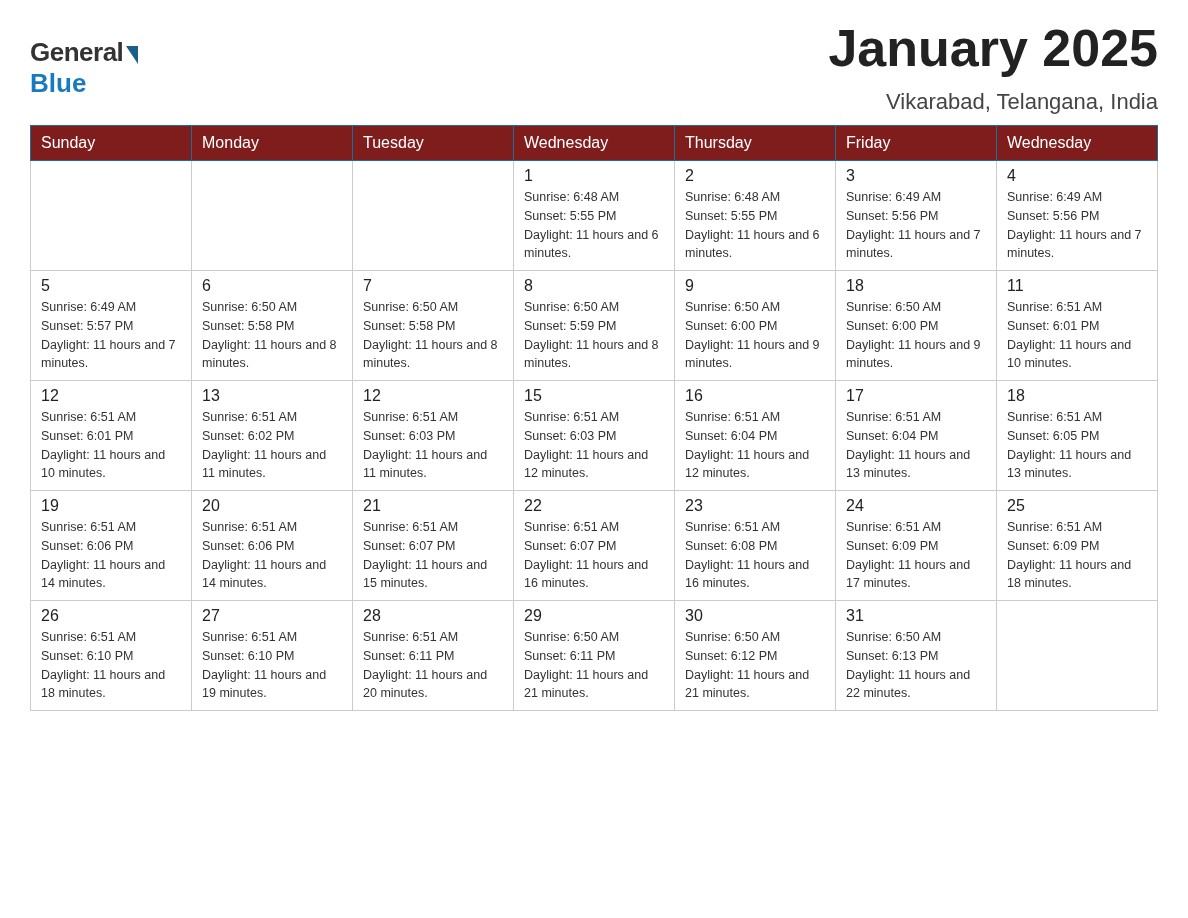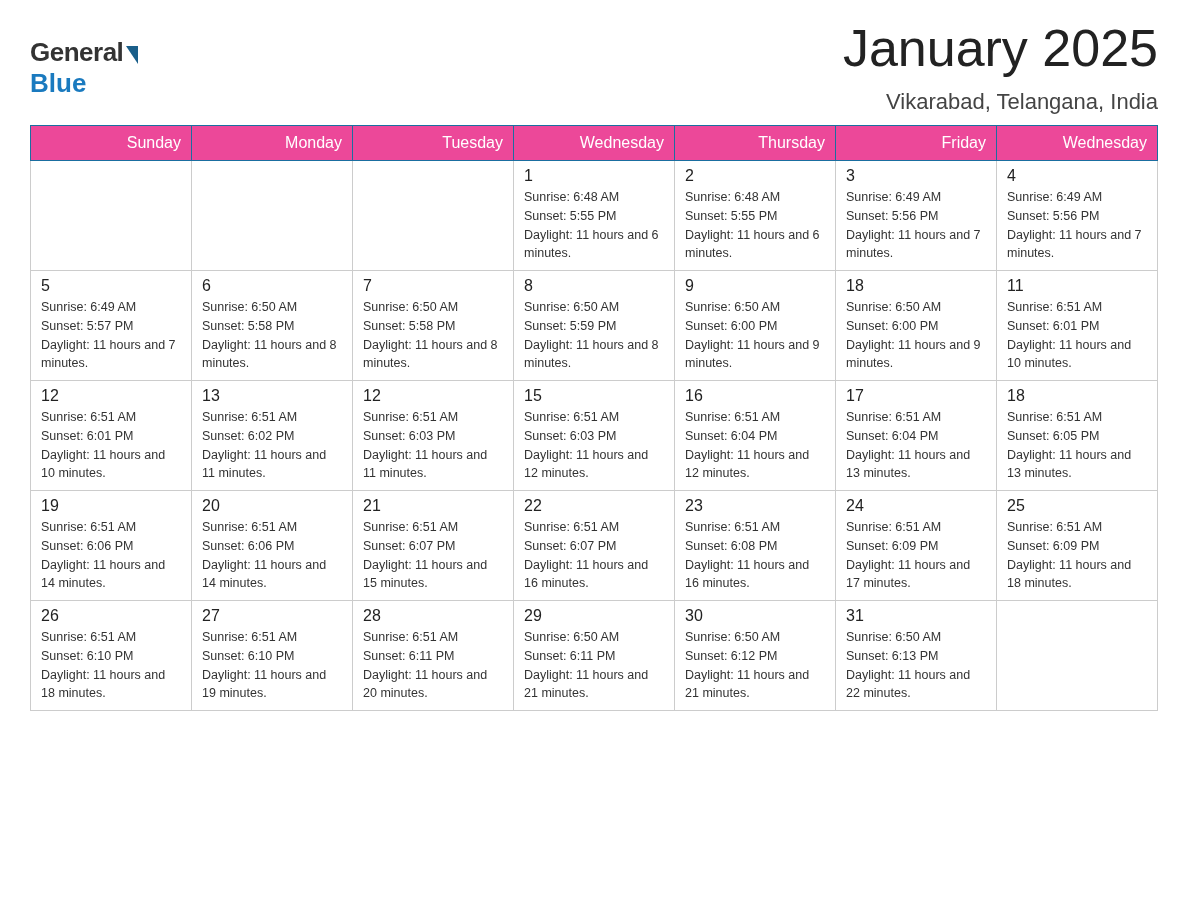--- a/index.html
+++ b/index.html
@@ -44,38 +44,38 @@
       font-size: 26px;
       font-weight: bold;
       color: #1a7abf;
       margin-left: 0px;
     }
     .title-section {
       text-align: right;
     }
     .calendar-title {
       font-size: 52px;
-      font-weight: normal;
+      font-weight: bold;
       color: #222;
       line-height: 1.1;
     }
     .calendar-subtitle {
       font-size: 22px;
       color: #444;
       margin-top: 12px;
     }
     .calendar {
       width: 100%;
       border-collapse: collapse;
       margin-top: 10px;
     }
     .calendar th {
-      background-color: #ec4899;
+      background-color: #7f1d1d;
       color: #fff;
-      text-align: right;
+      text-align: left;
       padding: 8px 10px;
       font-size: 16px;
       font-weight: normal;
       border: 1px solid #1a6ea0;
     }
     .calendar td {
       vertical-align: top;
       padding: 6px 10px;
       border: 1px solid #ccc;
       width: calc(100% / 7);

